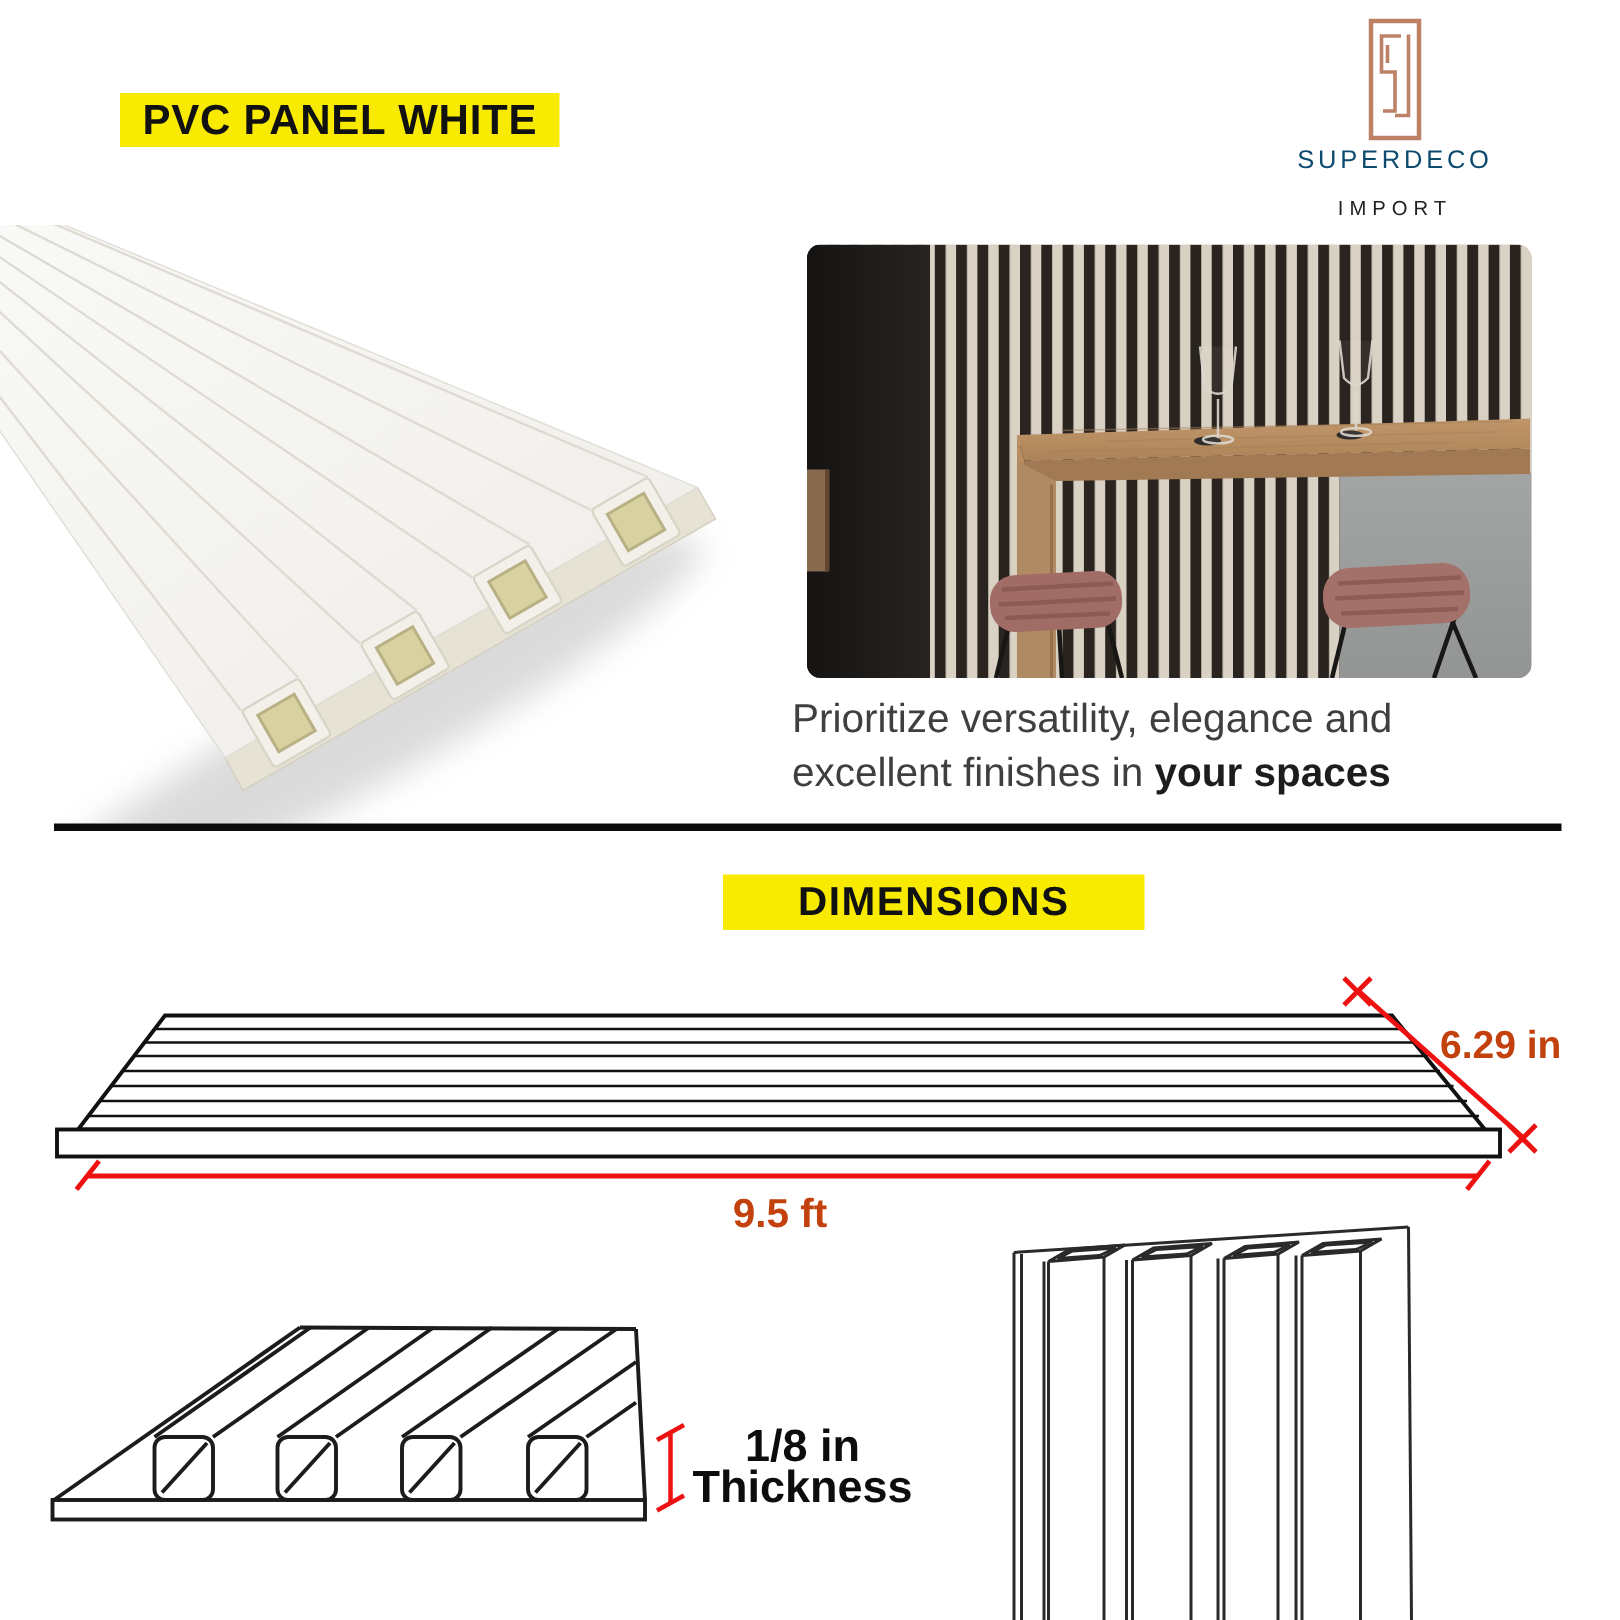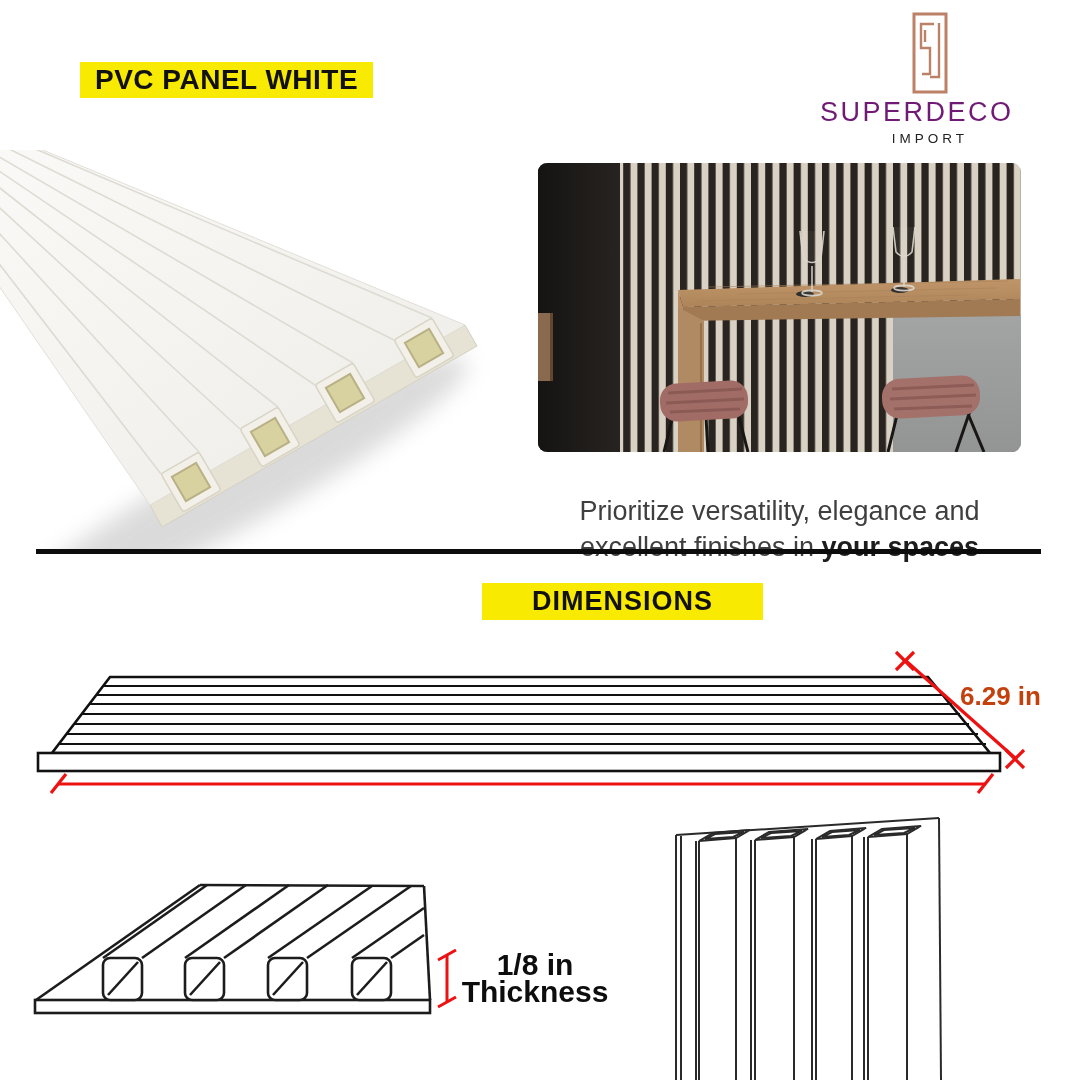--- a/index.html
+++ b/index.html
@@ -6,28 +6,28 @@
   #canvas{
     position:relative;width:1080px;height:1080px;background:#ffffff;
     font-family:"Liberation Sans", sans-serif;color:#111;overflow:hidden;
   }
   .abs{position:absolute;}
 
   
   .product-code{left:55px;top:24px;font-size:31px;font-weight:700;letter-spacing:.5px;color:#1b1b1b;}
   .chip{background:#F8EA00;color:#111;font-weight:700;display:flex;align-items:center;justify-content:center;margin-left:47px;}
   .name-chip{left:33px;top:62px;height:36px;padding:0 15px;font-size:28px;letter-spacing:.5px;}
-  .brand-name{left:820px;top:97px;width:220px;text-align:left;font-size:27px;font-weight:400;letter-spacing:2.5px;color:#701a75;}
+  .brand-name{left:820px;top:97px;width:220px;text-align:center;font-size:17px;font-weight:400;letter-spacing:2.5px;color:#0c4a6e;}
   .brand-sub{left:820px;top:131px;width:220px;text-align:center;font-size:13.5px;font-weight:400;letter-spacing:4px;color:#222;}
 
   
   .photo{left:538px;top:163px;width:483px;height:289px;border-radius:9px;overflow:hidden;background:#d9d1c3;}
 
   
-  .tagline{left:528px;top:461px;width:503px;text-align:center;font-size:27px;line-height:36px;font-weight:300;color:#3f3f3f;margin-top:32px;}
+  .tagline{left:528px;top:461px;width:503px;text-align:left;font-size:27px;line-height:36px;font-weight:300;color:#3f3f3f;}
   .tagline b{font-weight:700;color:#1d1d1d;}
 
   
   .divider{left:36px;top:549px;width:1005px;height:5px;background:#0c0c0c;}
   .dims-chip{left:435px;top:583px;width:281px;height:37px;font-size:27px;letter-spacing:1px;}
   .dim-label{font-weight:700;color:#c2410c;}
   .label-width{left:960px;top:681px;font-size:26px;}
   .label-length{left:390px;top:794px;width:260px;text-align:center;font-size:27px;}
   .label-thickness{left:455px;top:951px;width:160px;text-align:center;font-size:30px;font-weight:700;line-height:27px;color:#0d0d0d;}
 </style>
@@ -212,20 +212,21 @@
       <line x1="978" y1="163" x2="993" y2="144"></line>
 
       <line x1="905" y1="30" x2="1015" y2="128"></line>
       <line x1="896" y1="22" x2="914" y2="40"></line>
         <line x1="914" y1="22" x2="896" y2="40"></line>
       <line x1="1006" y1="120" x2="1024" y2="138"></line>
         <line x1="1024" y1="120" x2="1006" y2="138"></line>
     </g>
   </svg>
   <div class="abs dim-label label-width">6.29 in</div>
+  <div class="abs dim-label label-length">9.5 ft</div>
 
   <svg class="abs" style="left:20px;top:860px;" width="460" height="220" viewBox="0 0 460 220">
     <g fill="none" stroke="#1c1c1c" stroke-width="2.6">
 
       <rect x="15" y="140" width="395" height="13" fill="#fff"></rect>
 
       <line x1="16" y1="140" x2="180" y2="25"></line>
       <line x1="180" y1="25" x2="404" y2="26"></line>
       <line x1="404" y1="26" x2="410" y2="140"></line>
 

